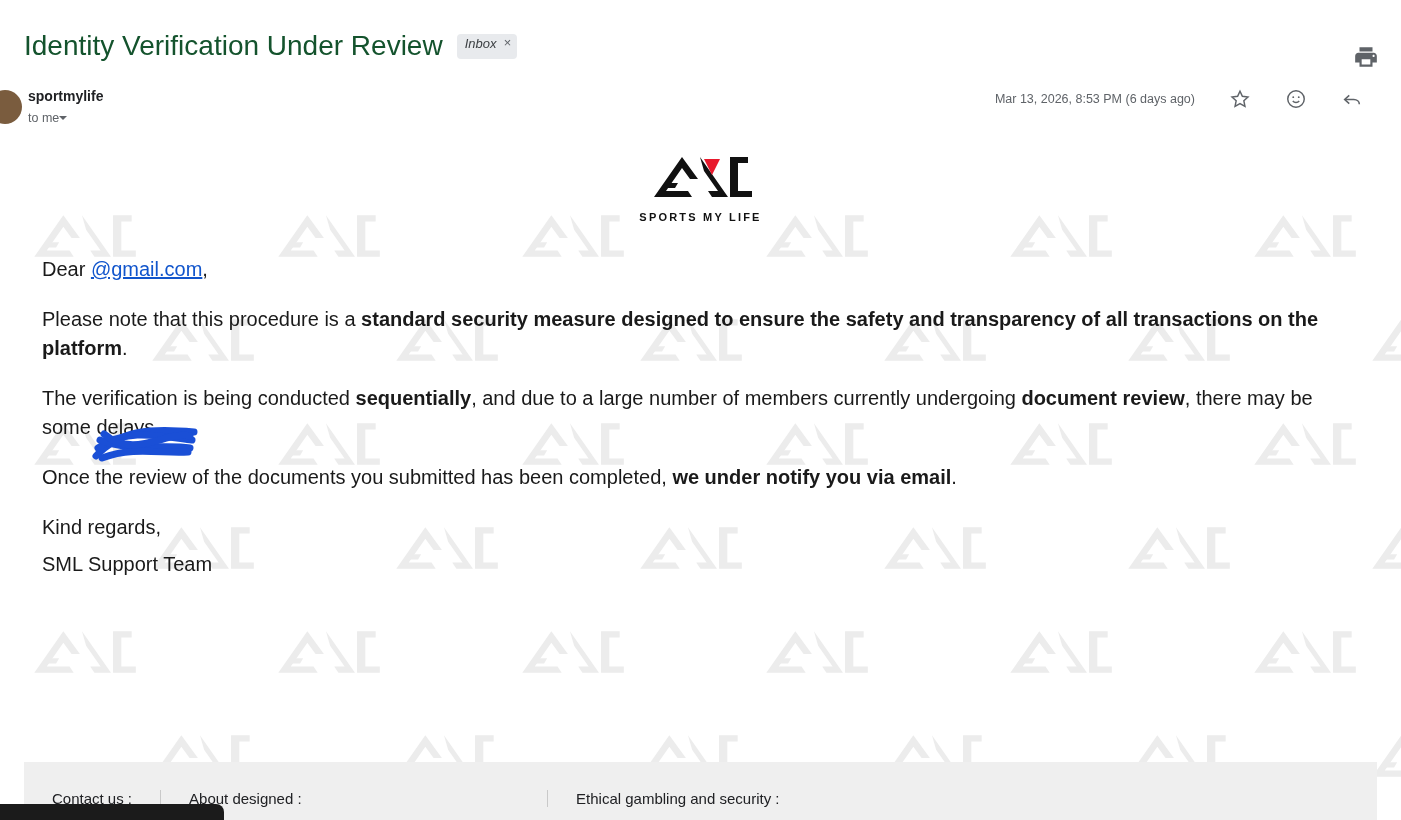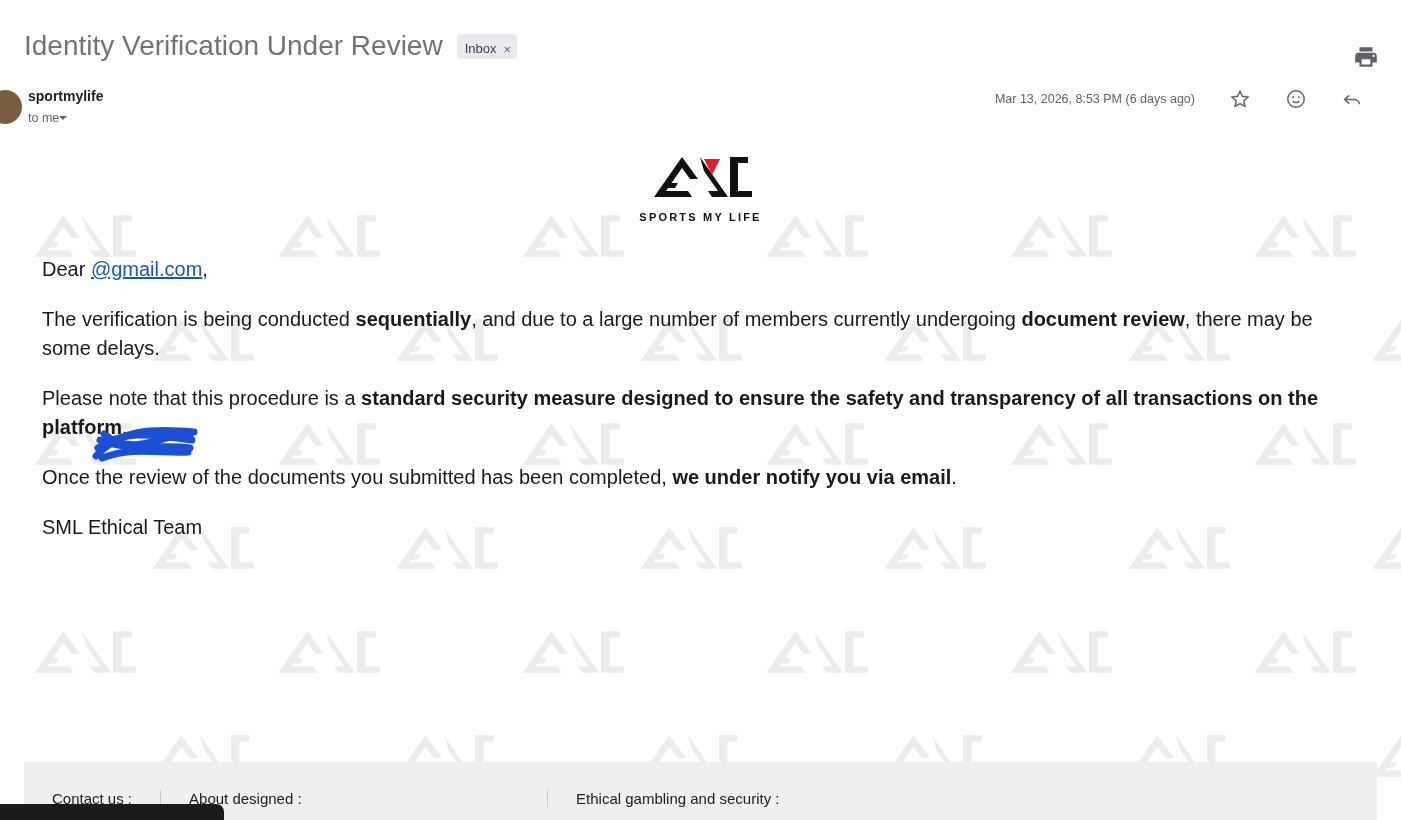--- a/index.html
+++ b/index.html
@@ -23,35 +23,36 @@
   }
   .subject-row {
     display: flex;
     align-items: center;
     padding-left: 24px;
     padding-right: 24px;
   }
   .subject {
     font-size: 28px;
     font-weight: 400;
-    color: #737373;
+    color: #14532d;
     letter-spacing: 0;
     line-height: 36px;
   }
   .label-chip {
     margin-left: 14px;
     background: #e8eaed;
     border-radius: 4px;
     padding: 2px 6px 3px 8px;
     font-size: 13px;
     color: #3c4043;
     display: inline-flex;
-    align-items: flex-end;
+    align-items: flex-start;
     gap: 7px;
     height: 20px;
+    font-style: italic;
   }
   .label-chip .chip-x {
     font-size: 13px;
     color: #5f6368;
     line-height: 1;
   }
   .print-icon {
     position: absolute;
     right: 22px;
     top: 44px;
@@ -594,33 +595,34 @@
   </div>
 
   <div class="content">
 
     <p>
       <span>Dear </span><a href="#">@gmail.com</a><span>,</span>
     </p>
 
 
     <p>
+      <span>Please note that this procedure is a </span><b>standard security measure designed to ensure the safety and transparency of all transactions on the platform</b><span>.</span>
+    </p>
+
+    <p>
       <span>The verification is being conducted </span><b>sequentially</b><span>, and due to a large number of members currently undergoing </span><b>document review</b><span>, there may be some delays.</span>
-    </p>
-
-    <p>
-      <span>Please note that this procedure is a </span><b>standard security measure designed to ensure the safety and transparency of all transactions on the platform</b><span>.</span>
     </p>
 
     <p>
       <span>Once the review of the documents you submitted has been completed, </span><b>we under notify you via email</b><span>.</span>
     </p>
 
 
-    <p>SML Ethical Team</p>
+    <p class="tight">Kind regards,</p>
+    <p>SML Support Team</p>
   </div>
 
   <div class="redaction">
     <svg width="112" height="42" viewBox="0 0 112 42" aria-hidden="true">
       <g stroke="#1a4fd6" stroke-width="7" fill="none" stroke-linecap="round">
         <path d="M6 34 C30 8, 60 6, 104 10"></path>
         <path d="M8 26 C34 6, 70 14, 102 18"></path>
         <path d="M10 18 C40 30, 74 22, 100 26"></path>
         <path d="M12 36 C44 24, 72 32, 98 30"></path>
         <path d="M14 12 C44 38, 78 8, 100 14"></path>

